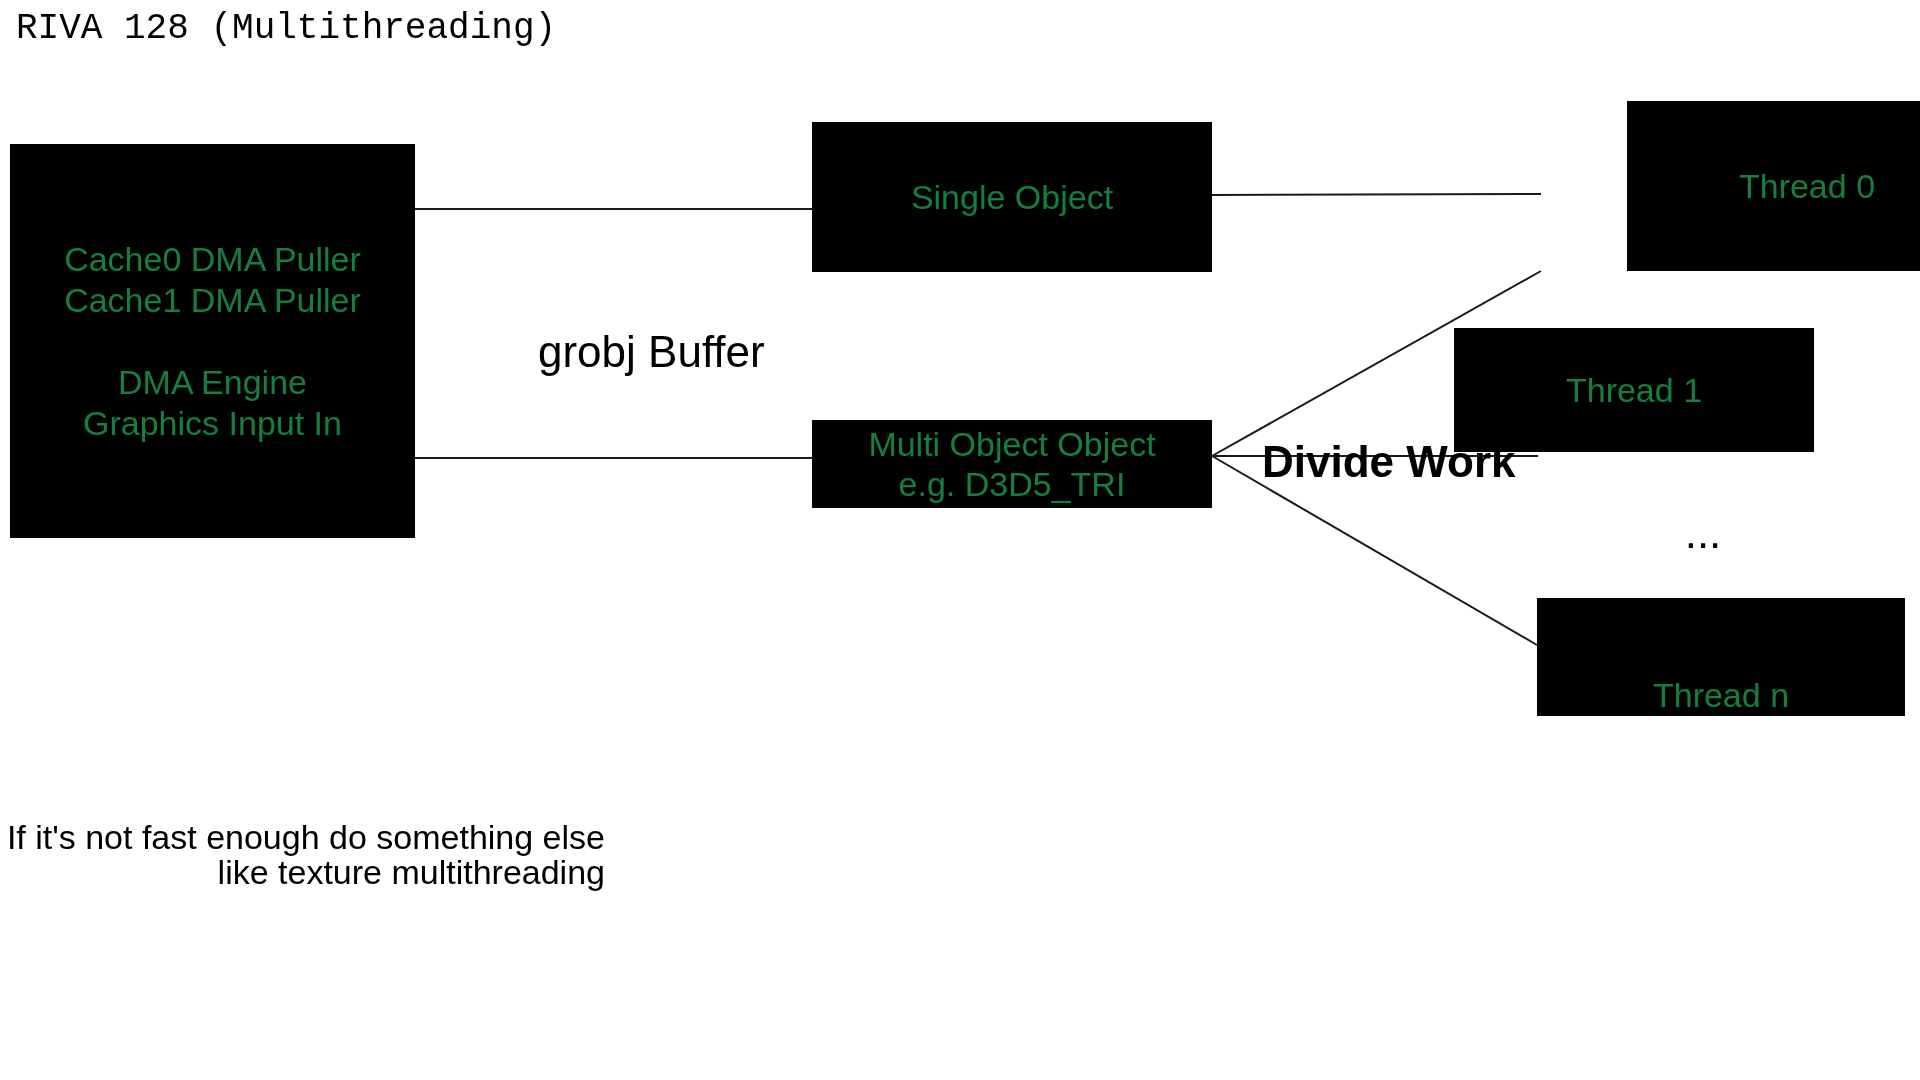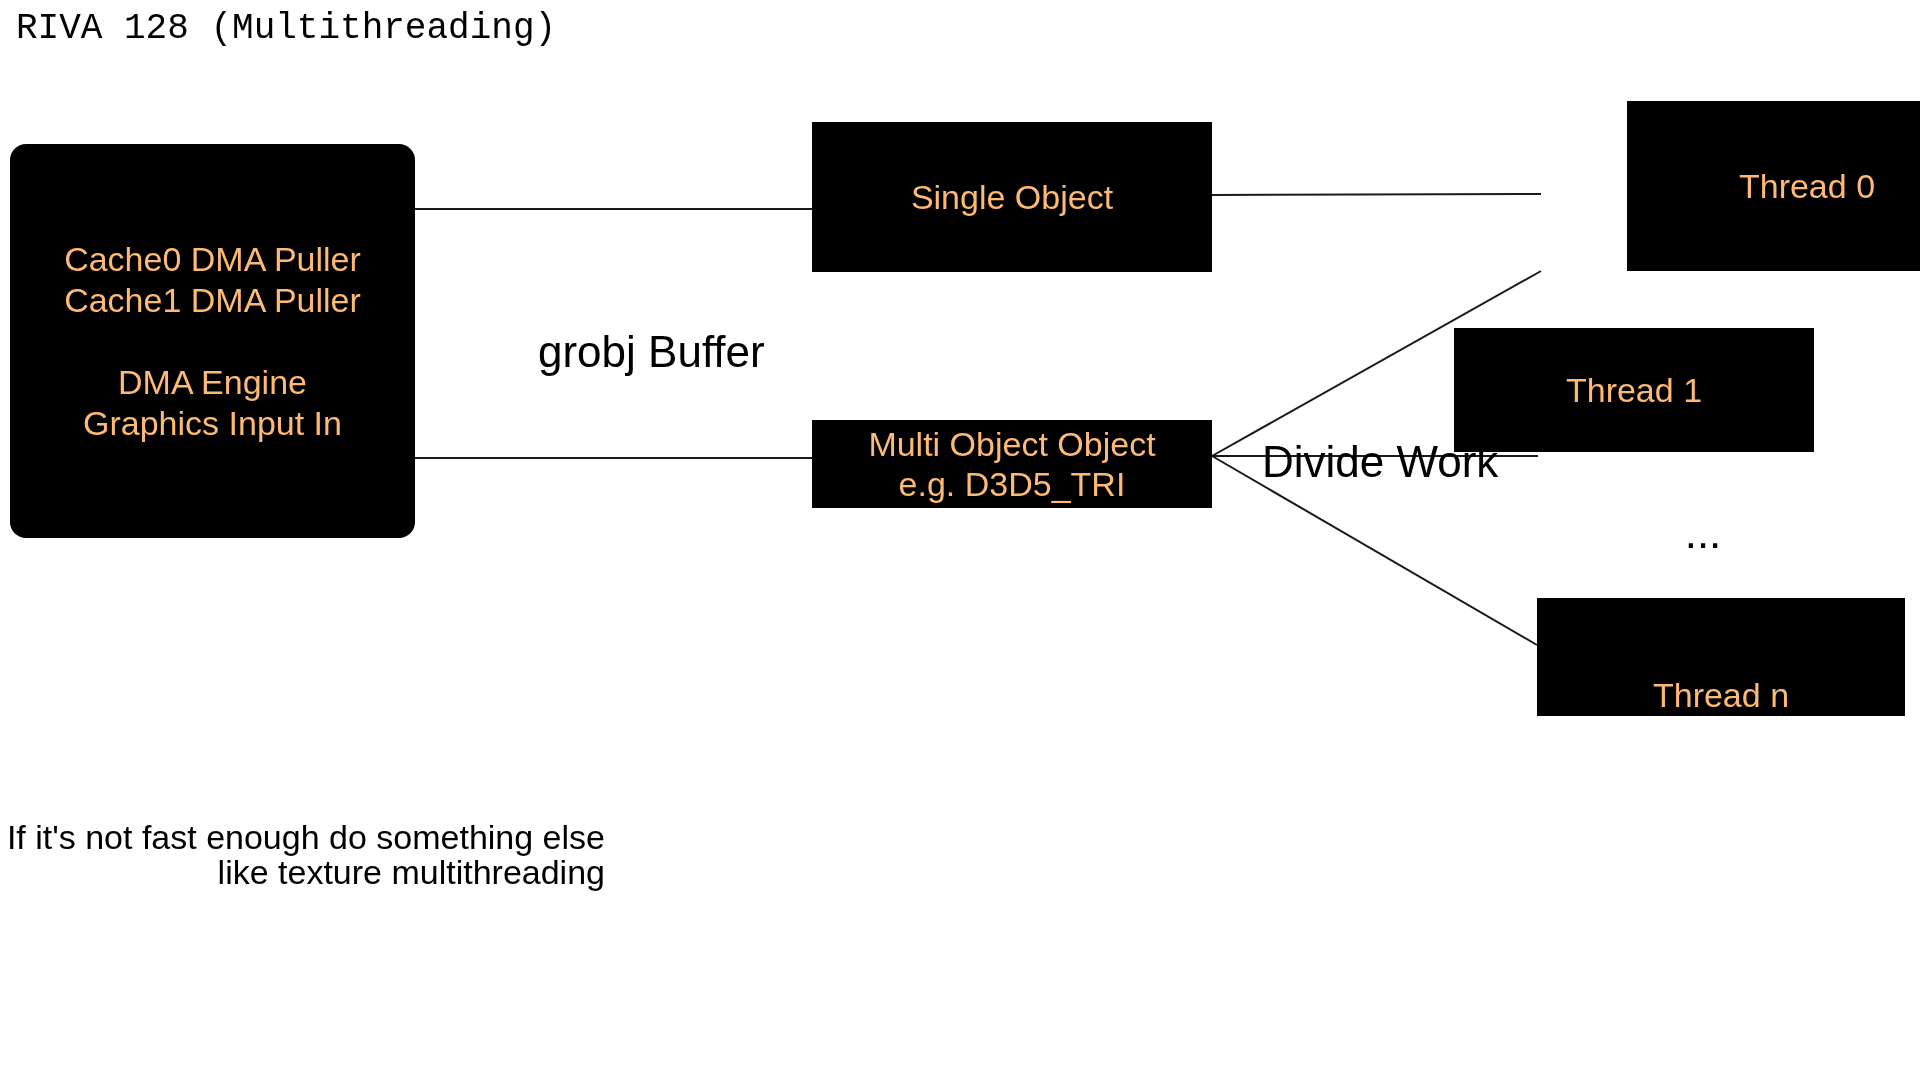--- a/index.html
+++ b/index.html
@@ -31,59 +31,60 @@
     position: absolute;
     left: 16px;
     top: 8px;
     font-size: 36px;
     white-space: nowrap;
     font-family: Liberation Mono, monospace;
   }
   .node {
     position: absolute;
     background: #000000;
-    color: #fdba74;
+    color: #15803d;
     display: flex;
     flex-direction: column;
     align-items: center;
     justify-content: center;
     text-align: center;
     font-size: 34px;
   }
   .node .nline {
     height: 41px;
     line-height: 41px;
     white-space: nowrap;
   }
   .node .nline-sm {
     height: 40px;
     line-height: 40px;
     white-space: nowrap;
   }
-  #node-dma { left: 10px;   top: 144px; width: 405px; height: 394px; border-radius: 16px; }
+  #node-dma { left: 10px;   top: 144px; width: 405px; height: 394px; }
   #node-single { left: 812px; top: 122px; width: 400px; height: 150px; }
   #node-multi { left: 812px;  top: 420px; width: 400px; height: 88px; }
   #node-t0 { left: 1627px; top: 101px; width: 360px; height: 170px; }
   #node-t1 { left: 1454px; top: 328px; width: 360px; height: 124px; }
   #node-tn { left: 1537px; top: 598px; width: 368px; height: 118px; justify-content: flex-end; }
   .freelabel {
     position: absolute;
     font-size: 44px;
     line-height: 40px;
     white-space: nowrap;
   }
   #lbl-grobj {
     left: 538px;
     top: 332px;
     width: 200px;
     text-align: center;
   }
   #lbl-divide {
     left: 1262px;
     top: 442px;
+    font-weight: bold;
   }
   #lbl-ellipsis {
     left: 1663px;
     top: 513px;
     width: 80px;
     text-align: center;
   }
   #note {
     position: absolute;
     left: -15px;

